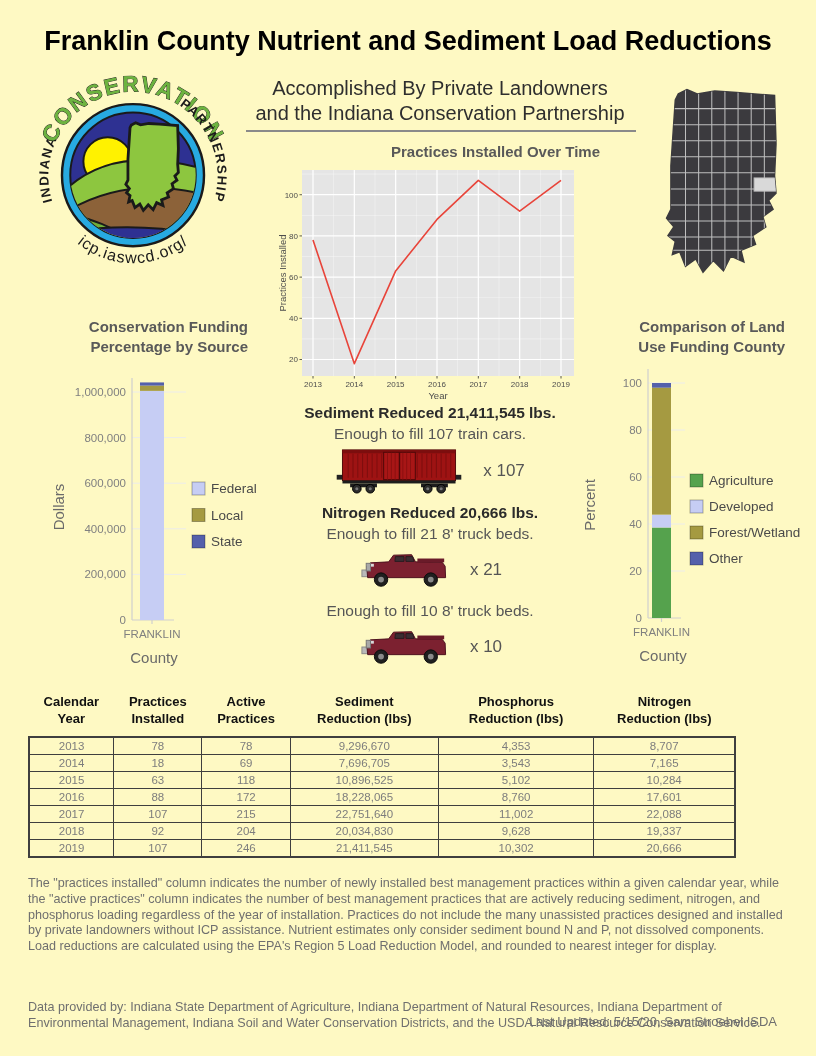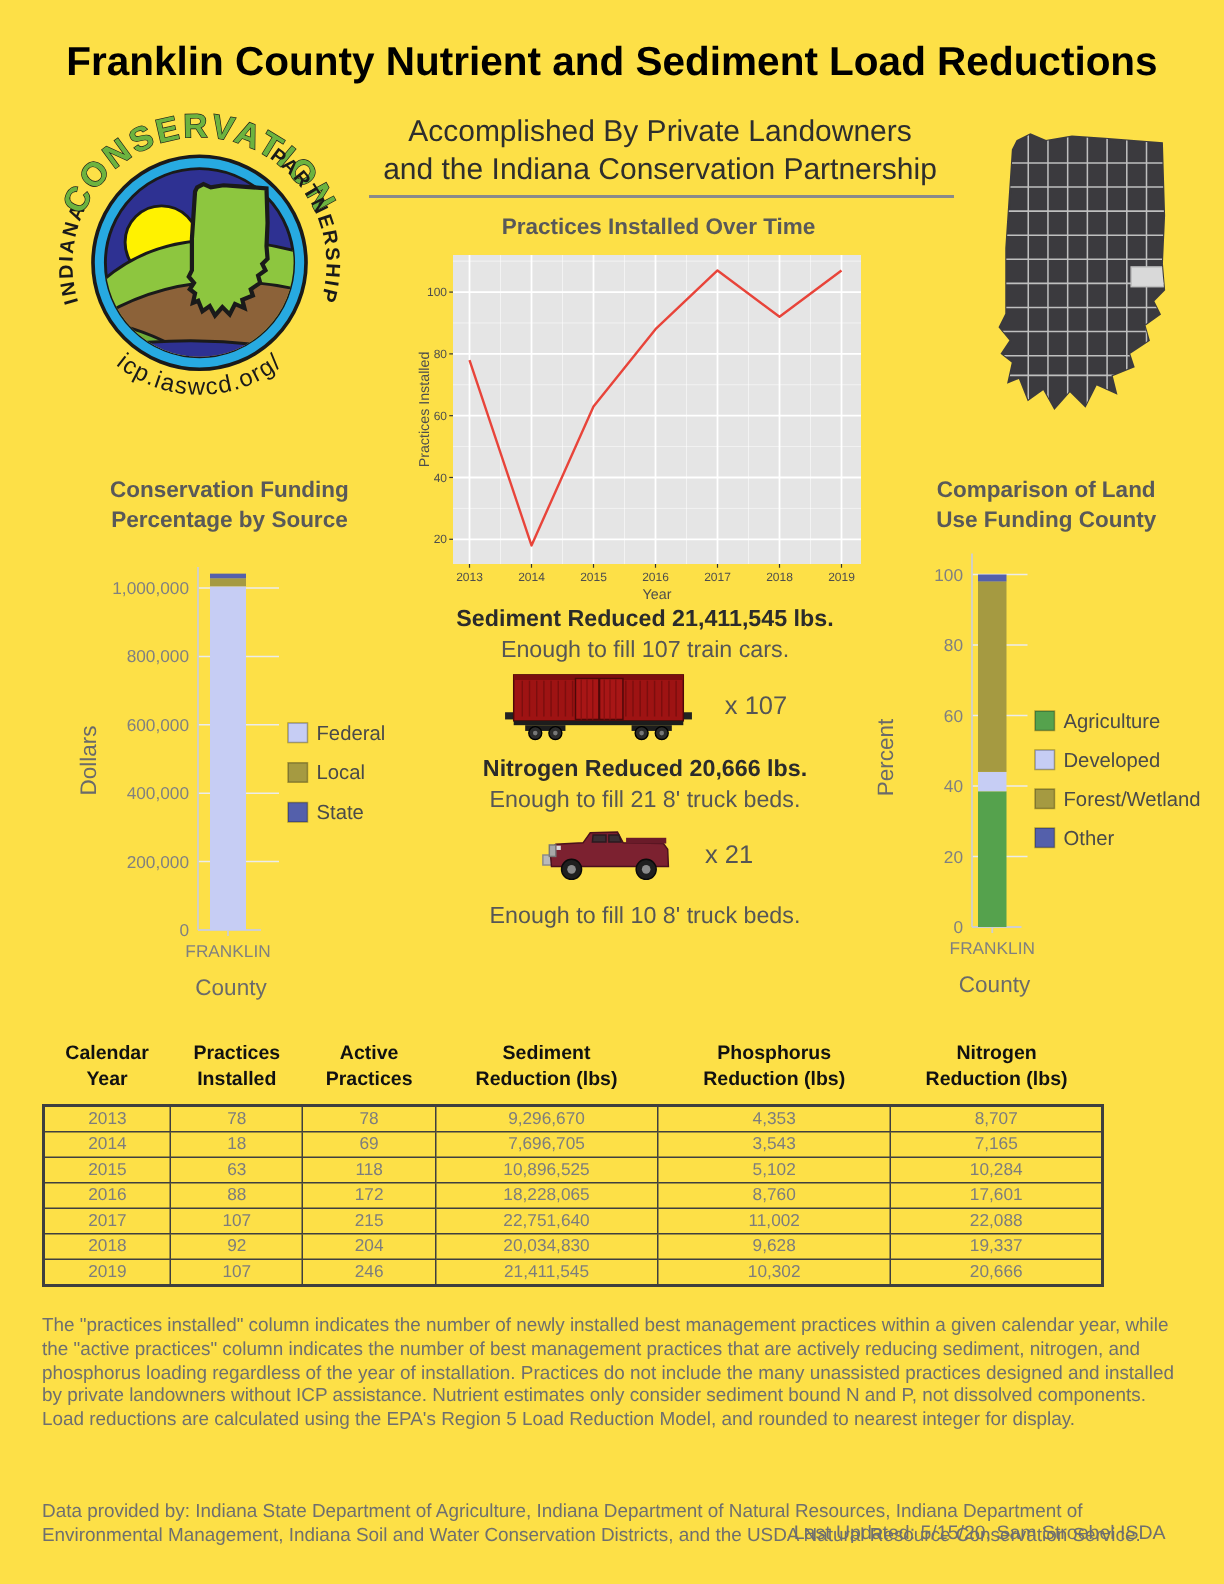--- a/index.html
+++ b/index.html
@@ -1,22 +1,22 @@
 <!DOCTYPE html>
 <html><head>
 <meta charset="utf-8">
 <style>
   html,body{margin:0;padding:0;background:#fff;}
-  .page{position:relative;width:816px;height:1056px;background:#fde047;
+  .page{position:relative;width:816px;height:1056px;background:#fef9c3;
         font-family:"Liberation Sans",sans-serif;overflow:hidden;}
   .abs{position:absolute;}
   .page-title{font-size:27px;font-weight:bold;color:#000;text-align:center;width:100%;}
   .subtitle{font-size:20px;color:#2e2e2e;text-align:center;line-height:25px;}
   .subtitle-rule{background:#8a8a8a;height:2px;}
-  .chart-title{font-weight:bold;font-size:15px;color:#595959;text-align:center;line-height:20px;}
+  .chart-title{font-weight:bold;font-size:15px;color:#595959;text-align:right;line-height:20px;}
   .lc-tick{font-size:8px;fill:#4d4d4d;}
   .ax-label{font-size:9.5px;fill:#4d4d4d;}
   .bc-tick{font-size:11.5px;fill:#808080;}
   .bc-cat{font-size:11.5px;fill:#808080;}
   .bc-leg{font-size:13.5px;fill:#4a4a4a;}
   .bc-axis-label{font-size:15px;fill:#6a6a6a;}
   .red-block{text-align:center;margin-bottom:10px;}
   .red-heading{font-size:15.5px;font-weight:bold;color:#2b2b2b;margin:0 0 3px;}
   .red-sub{font-size:15.5px;color:#565656;margin:0 0 5px;}
   .red-row{display:flex;align-items:center;justify-content:center;gap:20px;}
@@ -243,20 +243,26 @@
             <circle cx="22" cy="33" r="3" fill="#8a8a8a"></circle>
               <circle cx="74" cy="33" r="3" fill="#8a8a8a"></circle>
           </g>
         </svg>
         <span class="red-mult">x 21</span>
       </div>
     </div>
 
     <div class="red-block">
       <div class="red-sub">Enough to fill 10  8' truck beds.</div>
+      <div class="red-row">
+        <svg width="92" height="44" viewBox="0 0 92 46">
+          <use href="#truck-shape"></use>
+        </svg>
+        <span class="red-mult">x 10</span>
+      </div>
     </div>
   </div>
 
   <div class="abs" style="left:585px;top:315px;width:228px;height:365px;">
     <div class="abs chart-title" style="top:2px;left:25px;width:175px;">Comparison of Land Use Funding County</div>
     <svg id="landuse-svg" class="abs" style="left:0;top:0;" width="228" height="365">
       <text class="bc-axis-label" transform="translate(10,190) rotate(-90)" text-anchor="middle">Percent</text>
       <text class="bc-axis-label" x="78" y="346" text-anchor="middle">County</text>
     <line x1="63" x2="100" y1="256" y2="256" stroke="#ececec" stroke-width="1"></line>
         <line x1="63" x2="100" y1="209" y2="209" stroke="#ececec" stroke-width="1"></line>

